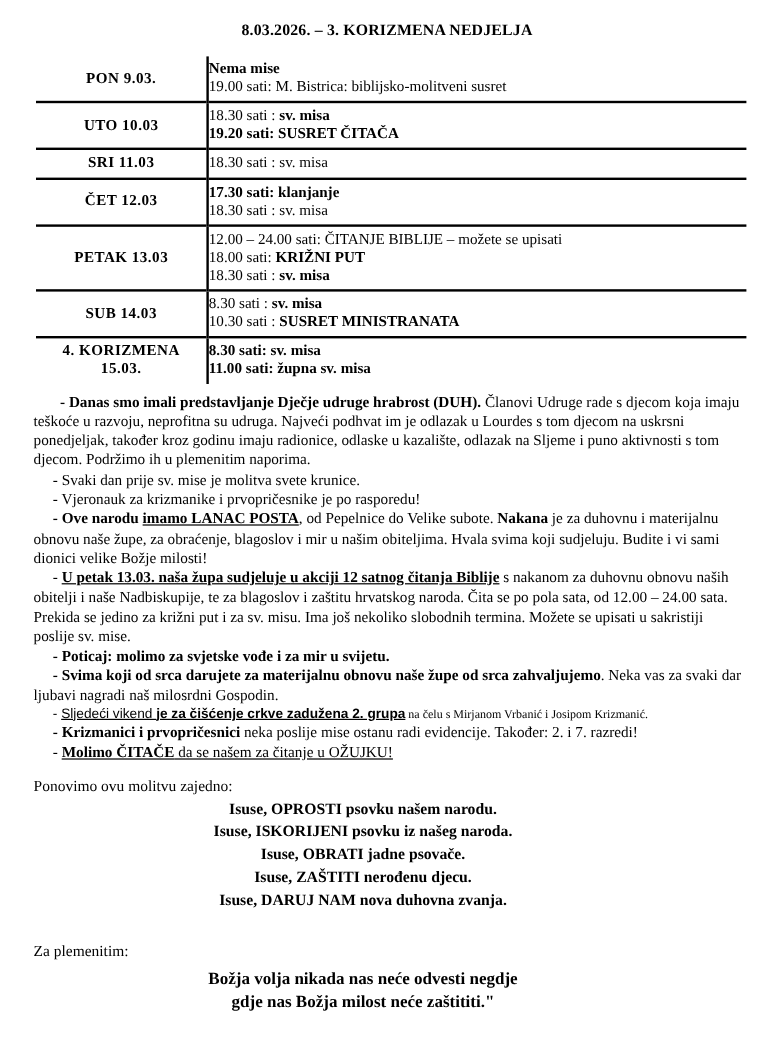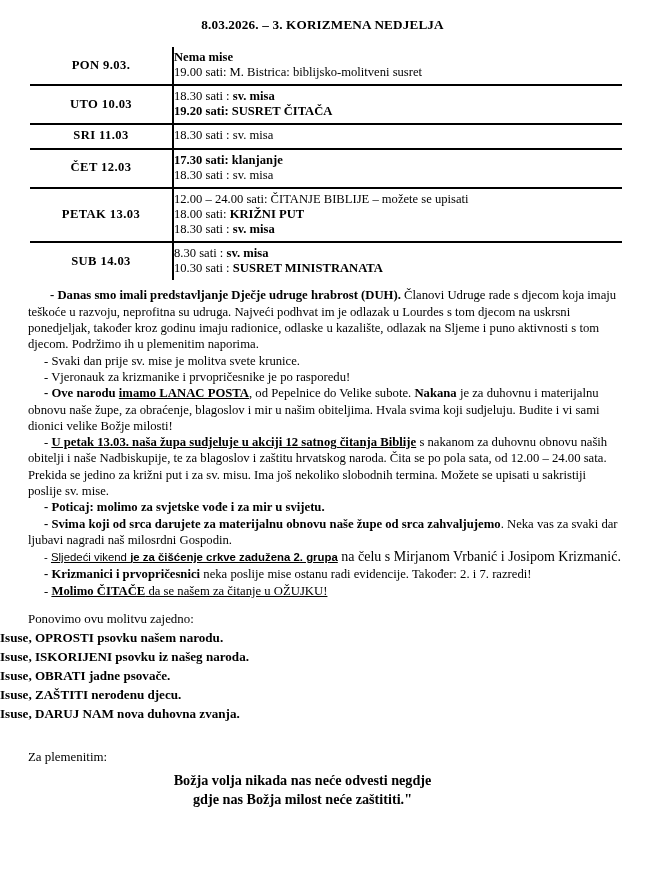--- a/index.html
+++ b/index.html
@@ -93,21 +93,21 @@
     font-size: 11.4px;
   }
 
   
   .lead-line {
     margin: 13px 22px 0 28px;
     font-size: 12.9px;
   }
   .prayer {
     margin: 2px 0 0 0;
-    text-align: left;
+    text-align: center;
     font-weight: bold;
     font-size: 13.1px;
     line-height: 1.45;
     padding-right: 40px;
   }
   .prayer .pline { display: block; }
 
   .reflect-label {
     margin: 26px 22px 0 28px;
     font-size: 12.9px;
@@ -174,20 +174,30 @@
         </tr>
 
         <tr>
           <td class="day-cell">SUB  14.03</td>
           <td class="evt-cell">
             <span class="line"><span> 8.30 sati : </span><span class="b">sv. misa</span></span>
             <span class="line"><span>10.30 sati : </span><span class="b">SUSRET MINISTRANATA</span></span>
           </td>
         </tr>
 
+        <tr>
+          <td class="day-cell">
+            <span style="display:block">4. KORIZMENA</span>
+            <span style="display:block">15.03.</span>
+          </td>
+          <td class="evt-cell">
+            <span class="line b"> 8.30 sati: sv. misa</span>
+            <span class="line b">11.00 sati: župna sv. misa</span>
+          </td>
+        </tr>
 
       </tbody>
     </table>
   </div>
 
   <div class="notes">
 
     <p class="ind"><span class="b">- Danas smo imali predstavljanje Dječje udruge hrabrost (DUH).</span><span> Članovi Udruge rade s djecom koja imaju teškoće u razvoju, neprofitna su udruga. Najveći podhvat im je odlazak u Lourdes s tom djecom na uskrsni ponedjeljak, također kroz godinu imaju radionice, odlaske u kazalište, odlazak na Sljeme i puno aktivnosti s tom djecom. Podržimo ih u plemenitim naporima.</span></p>
 
     <p class="ind-sm">- Svaki dan prije sv. mise je molitva svete krunice.</p>
@@ -195,21 +205,21 @@
     <p class="ind-sm">- Vjeronauk za krizmanike i prvopričesnike je po rasporedu!</p>
 
     <p class="ind-sm"><span class="b">- Ove narodu </span><span class="b u">imamo LANAC POSTA</span><span>, od Pepelnice do Velike subote. </span><span class="b">Nakana</span><span> je za duhovnu i materijalnu obnovu naše župe, za obraćenje, blagoslov i mir u našim obiteljima. Hvala svima koji sudjeluju. Budite i vi sami dionici velike Božje milosti!</span></p>
 
     <p class="ind-sm"><span>- </span><span class="b u">U petak 13.03. naša župa sudjeluje </span><span class="b u">u akciji 12 satnog čitanja Biblije</span><span> s nakanom za duhovnu obnovu naših obitelji i naše Nadbiskupije, te za blagoslov i zaštitu hrvatskog naroda. Čita se po pola sata, od 12.00 – 24.00 sata. Prekida se jedino za križni put i za sv. misu. Ima još nekoliko slobodnih termina. Možete se upisati u sakristiji poslije sv. mise.</span></p>
 
     <p class="ind-sm b">- Poticaj: molimo za svjetske vođe i za mir u svijetu.</p>
 
     <p class="ind-sm"><span class="b">- Svima koji od srca darujete za materijalnu obnovu naše župe od srca zahvaljujemo</span><span>. Neka vas za svaki dar ljubavi nagradi naš milosrdni Gospodin.</span></p>
 
-    <p class="ind-sm sans"><span>- </span><span class="u">Sljedeći vikend </span><span class="b u">je za čišćenje crkve zadužena 2. grupa</span><span style="font-family:'Liberation Serif',serif;font-size:14px"> na čelu s Mirjanom Vrbanić i Josipom Krizmanić.</span></p>
+    <p class="ind-sm sans"><span>- </span><span class="u">Sljedeći vikend </span><span class="b u">je za čišćenje crkve zadužena 2. grupa</span><span style="font-family:'Liberation Serif',serif;font-size:10px"> na čelu s Mirjanom Vrbanić i Josipom Krizmanić.</span></p>
 
     <p class="ind-sm"><span class="b">- Krizmanici i prvopričesnici</span><span> neka poslije mise ostanu radi evidencije. Također: 2. i 7. razredi!</span></p>
 
     <p class="ind-sm"><span>- </span><span class="b u">Molimo ČITAČE</span><span class="u"> da se našem za čitanje u OŽUJKU!</span></p>
 
   </div>
 
   <div class="lead-line">Ponovimo ovu molitvu zajedno:</div>
 
   <div class="prayer">

